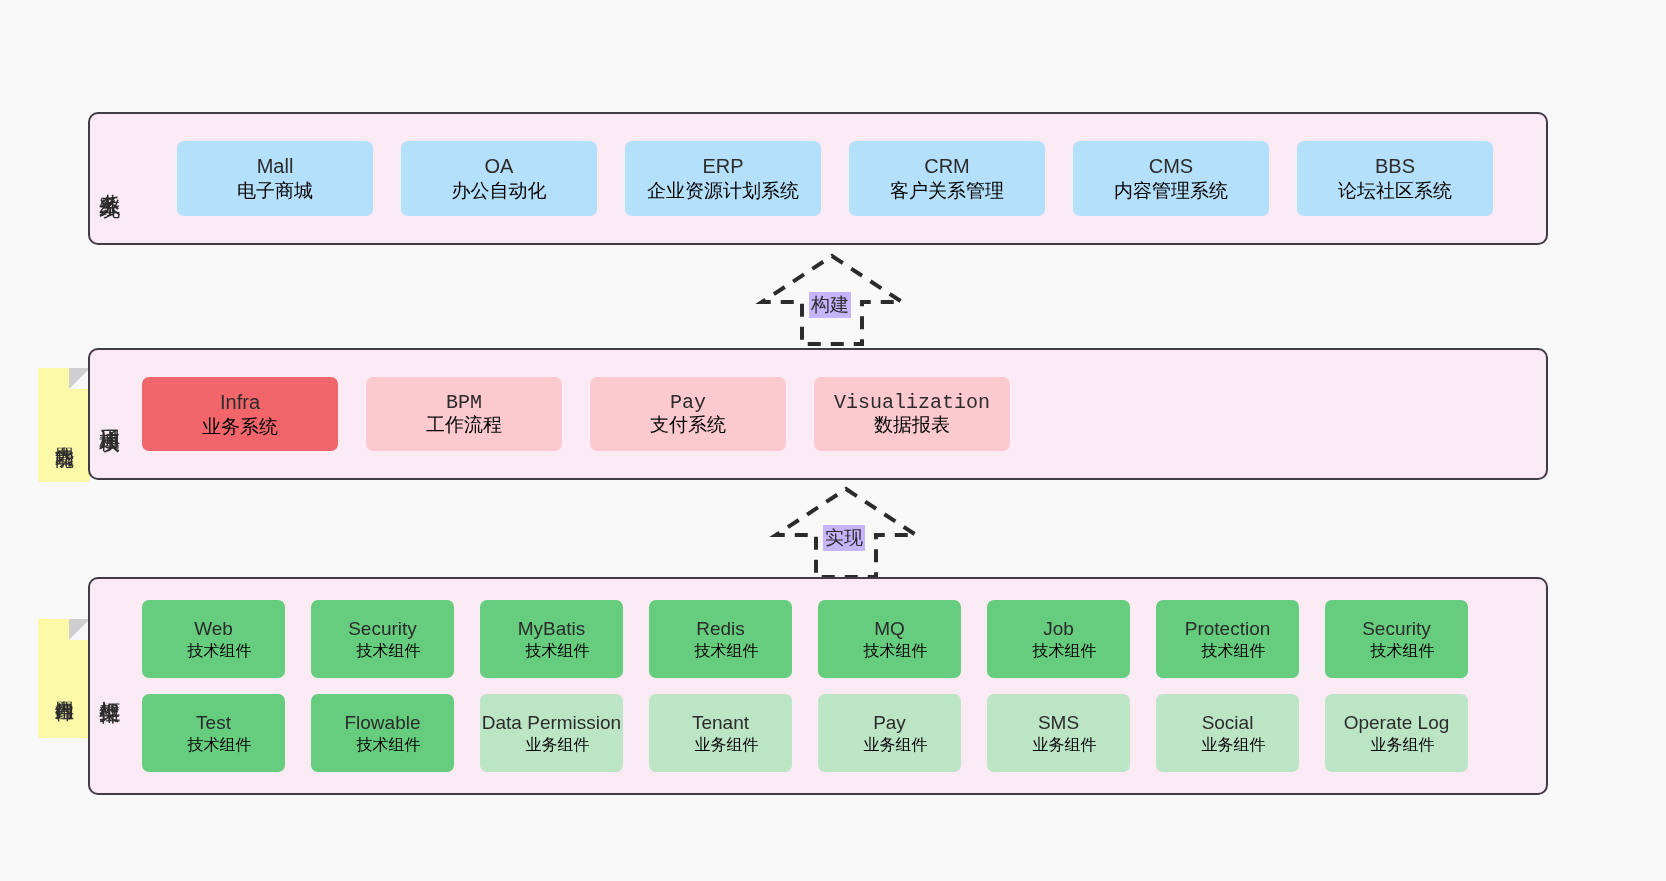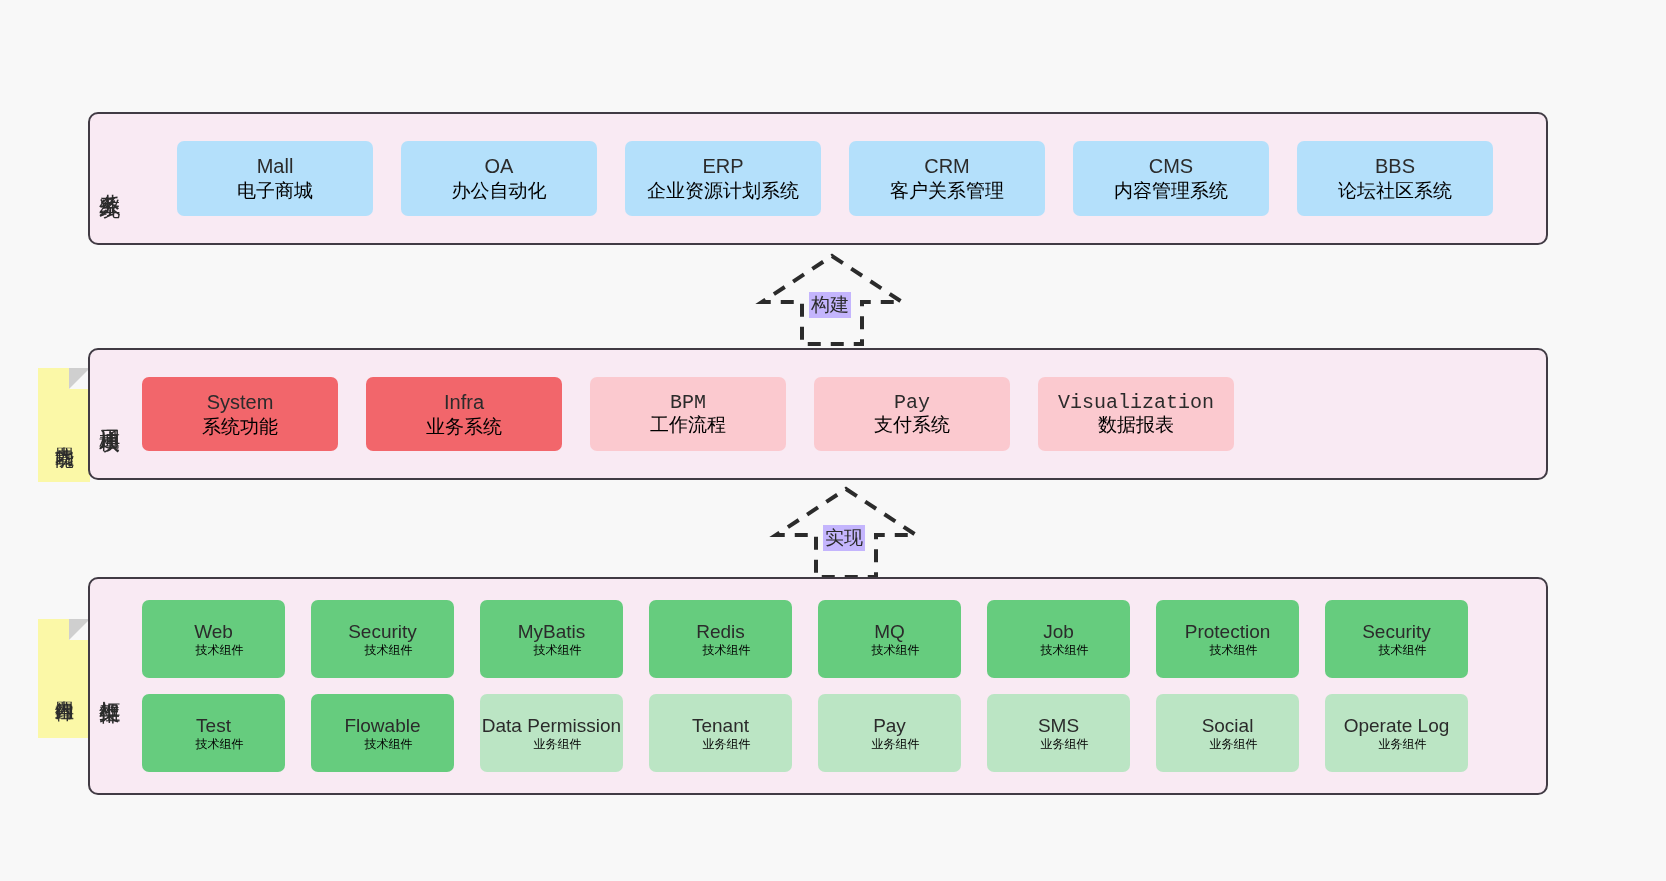--- a/index.html
+++ b/index.html
@@ -98,21 +98,21 @@
 
   
   #layer-modules { left: 88px; top: 348px; width: 1460px; height: 132px; }
   #layer-modules .card { height: 74px; }
 
   
   #layer-framework { left: 88px; top: 577px; width: 1460px; height: 218px; }
   #layer-framework .layer-body { gap: 16px; }
   #layer-framework .card { height: 78px; width: 143px; }
   #layer-framework .card .t1 { font-size: 19px; }
-  #layer-framework .card .t2 { font-size: 12px; margin-left: 12px; }
+  #layer-framework .card .t2 { font-size: 16px; margin-left: 12px; }
   #layer-framework .row { gap: 26px; }
 
   
   .sticky {
     position: absolute;
     background: #fbf8a7;
     width: 52px;
     display: flex;
     align-items: center;
     justify-content: center;
@@ -204,24 +204,20 @@
 
   <div class="sticky" id="note-builtin-function">
     <span>内置功能</span>
   </div>
 
   <div class="layer" id="layer-modules">
     <div class="layer-label">通用模块</div>
     <div class="layer-body">
       <div class="row">
         <div class="card red">
-          <span class="t1">System</span>
-          <span class="t2">系统功能</span>
-        </div>
-        <div class="card red">
           <span class="t1">Infra</span>
           <span class="t2">业务系统</span>
         </div>
         <div class="card pink">
           <span class="t1">BPM</span>
           <span class="t2">工作流程</span>
         </div>
         <div class="card pink">
           <span class="t1">Pay</span>
           <span class="t2">支付系统</span>

